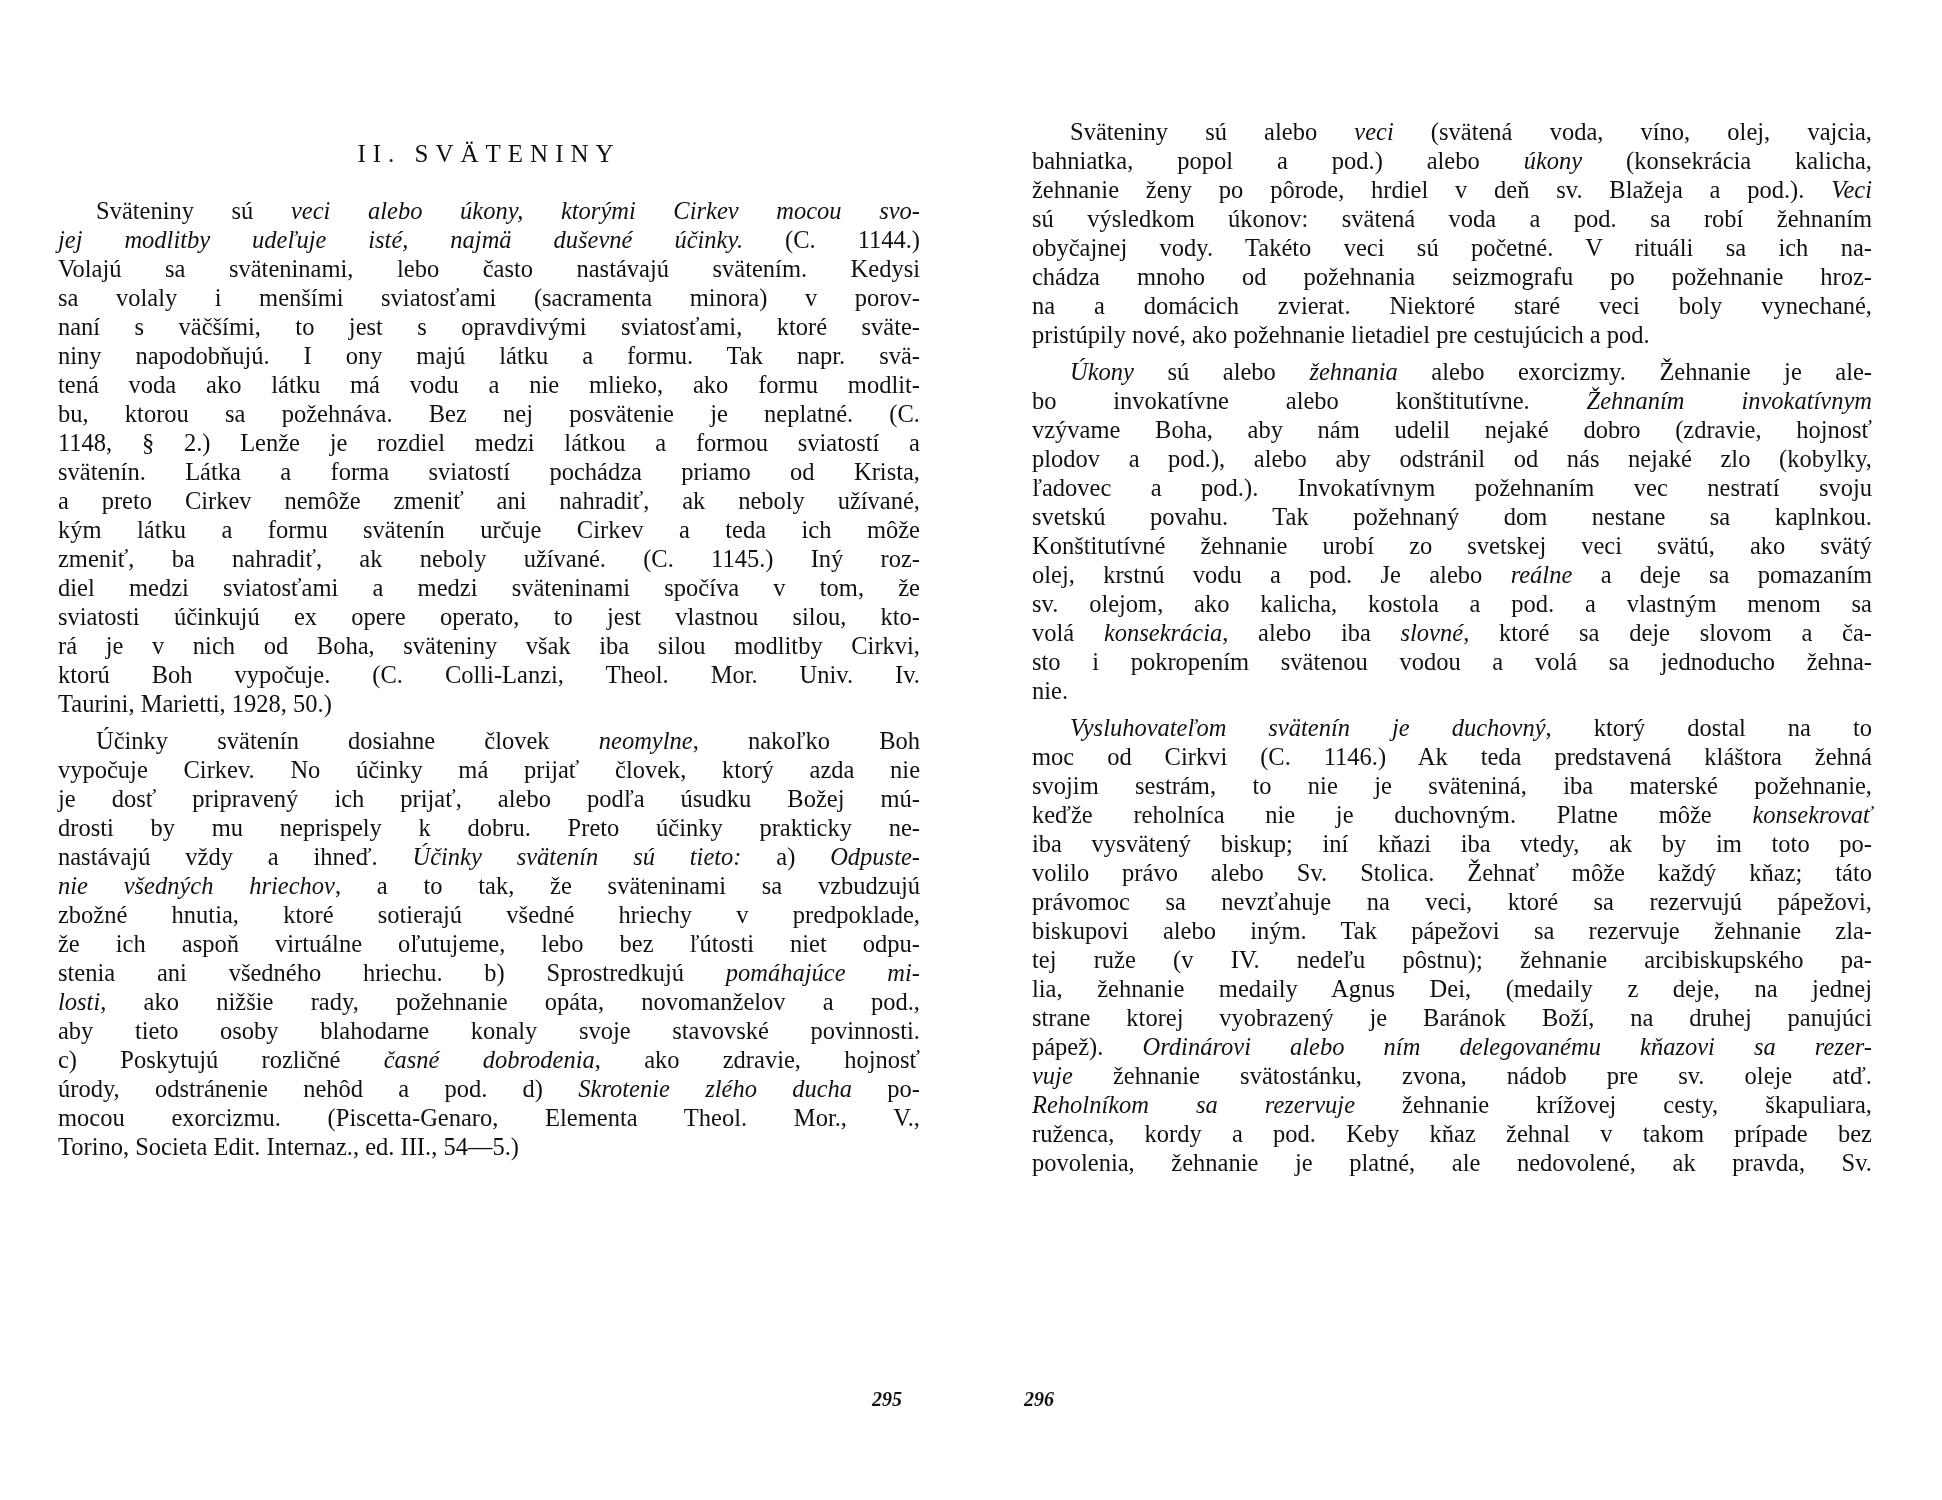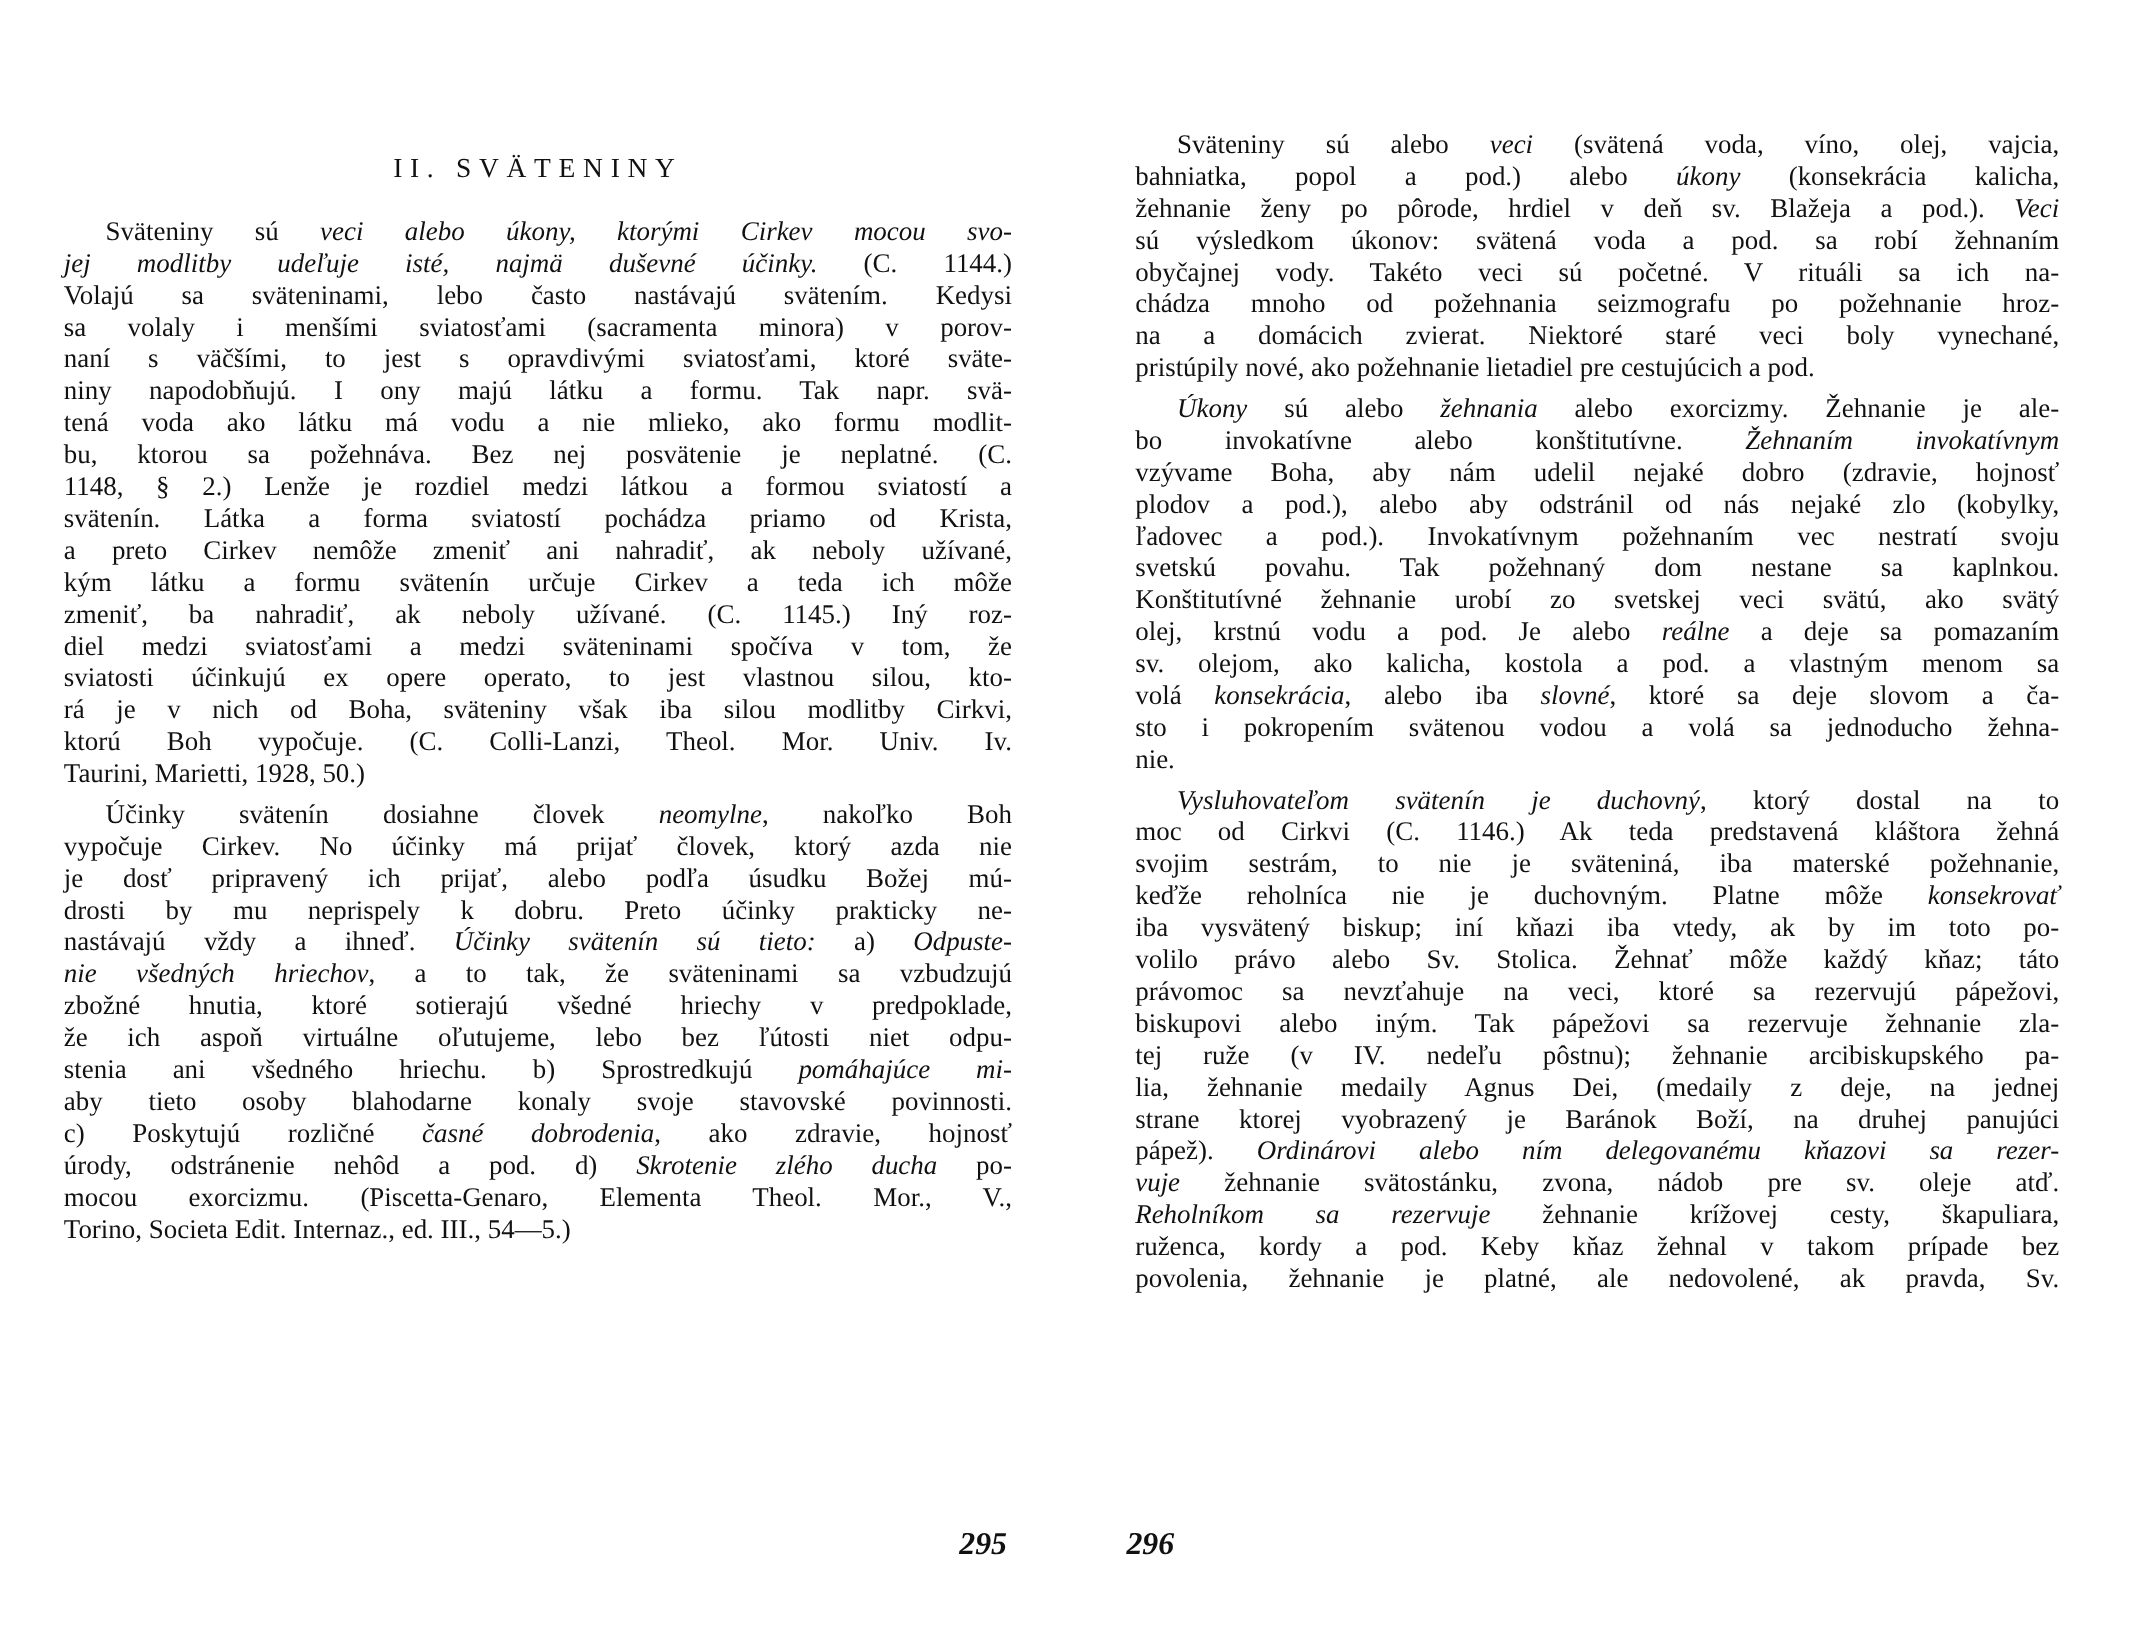--- a/index.html
+++ b/index.html
@@ -22,21 +22,21 @@
   .line {
     height: 29px; line-height: 29px; font-size: 24.5px;
     white-space: nowrap; text-align: justify; text-align-last: justify;
     font-family: "Liberation Serif", serif;
   }
   .line.last { text-align-last: left; }
   .line.indent { padding-left: 38px; }
   .para-gap { height: 8px; }
   .it { font-style: italic; }
   .pagenum {
-    position: absolute; top: 1388px; font-size: 29px; font-weight: bold;
+    position: absolute; top: 1388px; font-size: 20px; font-weight: bold;
     font-style: italic; font-family: "Liberation Serif", serif;
   }
   .pn-left { left: 872px; }
   .pn-right { left: 1024px; }
 </style>
 </head>
 <body>
 
 <div class="page page-left">
   <div class="title">II. SVÄTENINY</div>
@@ -62,20 +62,21 @@
       <div class="para-gap"></div>
       <div class="line indent"><span>Účinky svätenín dosiahne človek </span><span class="it">neomylne</span><span>, nakoľko Boh</span></div>
       <div class="line"><span>vypočuje Cirkev. No účinky má prijať človek, ktorý azda nie</span></div>
       <div class="line"><span>je dosť pripravený ich prijať, alebo podľa úsudku Božej mú-</span></div>
       <div class="line"><span>drosti by mu neprispely k dobru. Preto účinky prakticky ne-</span></div>
       <div class="line"><span>nastávajú vždy a ihneď. </span><span class="it">Účinky svätenín sú tieto:</span><span> a) </span><span class="it">Odpuste-</span></div>
       <div class="line"><span class="it">nie všedných hriechov</span><span>, a to tak, že sväteninami sa vzbudzujú</span></div>
       <div class="line"><span>zbožné hnutia, ktoré sotierajú všedné hriechy v predpoklade,</span></div>
       <div class="line"><span>že ich aspoň virtuálne oľutujeme, lebo bez ľútosti niet odpu-</span></div>
       <div class="line"><span>stenia ani všedného hriechu. b) Sprostredkujú </span><span class="it">pomáhajúce mi-</span></div>
+      <div class="line"><span class="it">losti</span><span>, ako nižšie rady, požehnanie opáta, novomanželov a pod.,</span></div>
       <div class="line"><span>aby tieto osoby blahodarne konaly svoje stavovské povinnosti.</span></div>
       <div class="line"><span>c) Poskytujú rozličné </span><span class="it">časné dobrodenia</span><span>, ako zdravie, hojnosť</span></div>
       <div class="line"><span>úrody, odstránenie nehôd a pod. d) </span><span class="it">Skrotenie zlého ducha</span><span> po-</span></div>
       <div class="line"><span>mocou exorcizmu. (Piscetta-Genaro, Elementa Theol. Mor., V.,</span></div>
       <div class="line last"><span>Torino, Societa Edit. Internaz., ed. III., 54—5.)</span></div>
     </div>
 </div>
 <div class="pagenum pn-left">295</div>
 
 <div class="page page-right">

